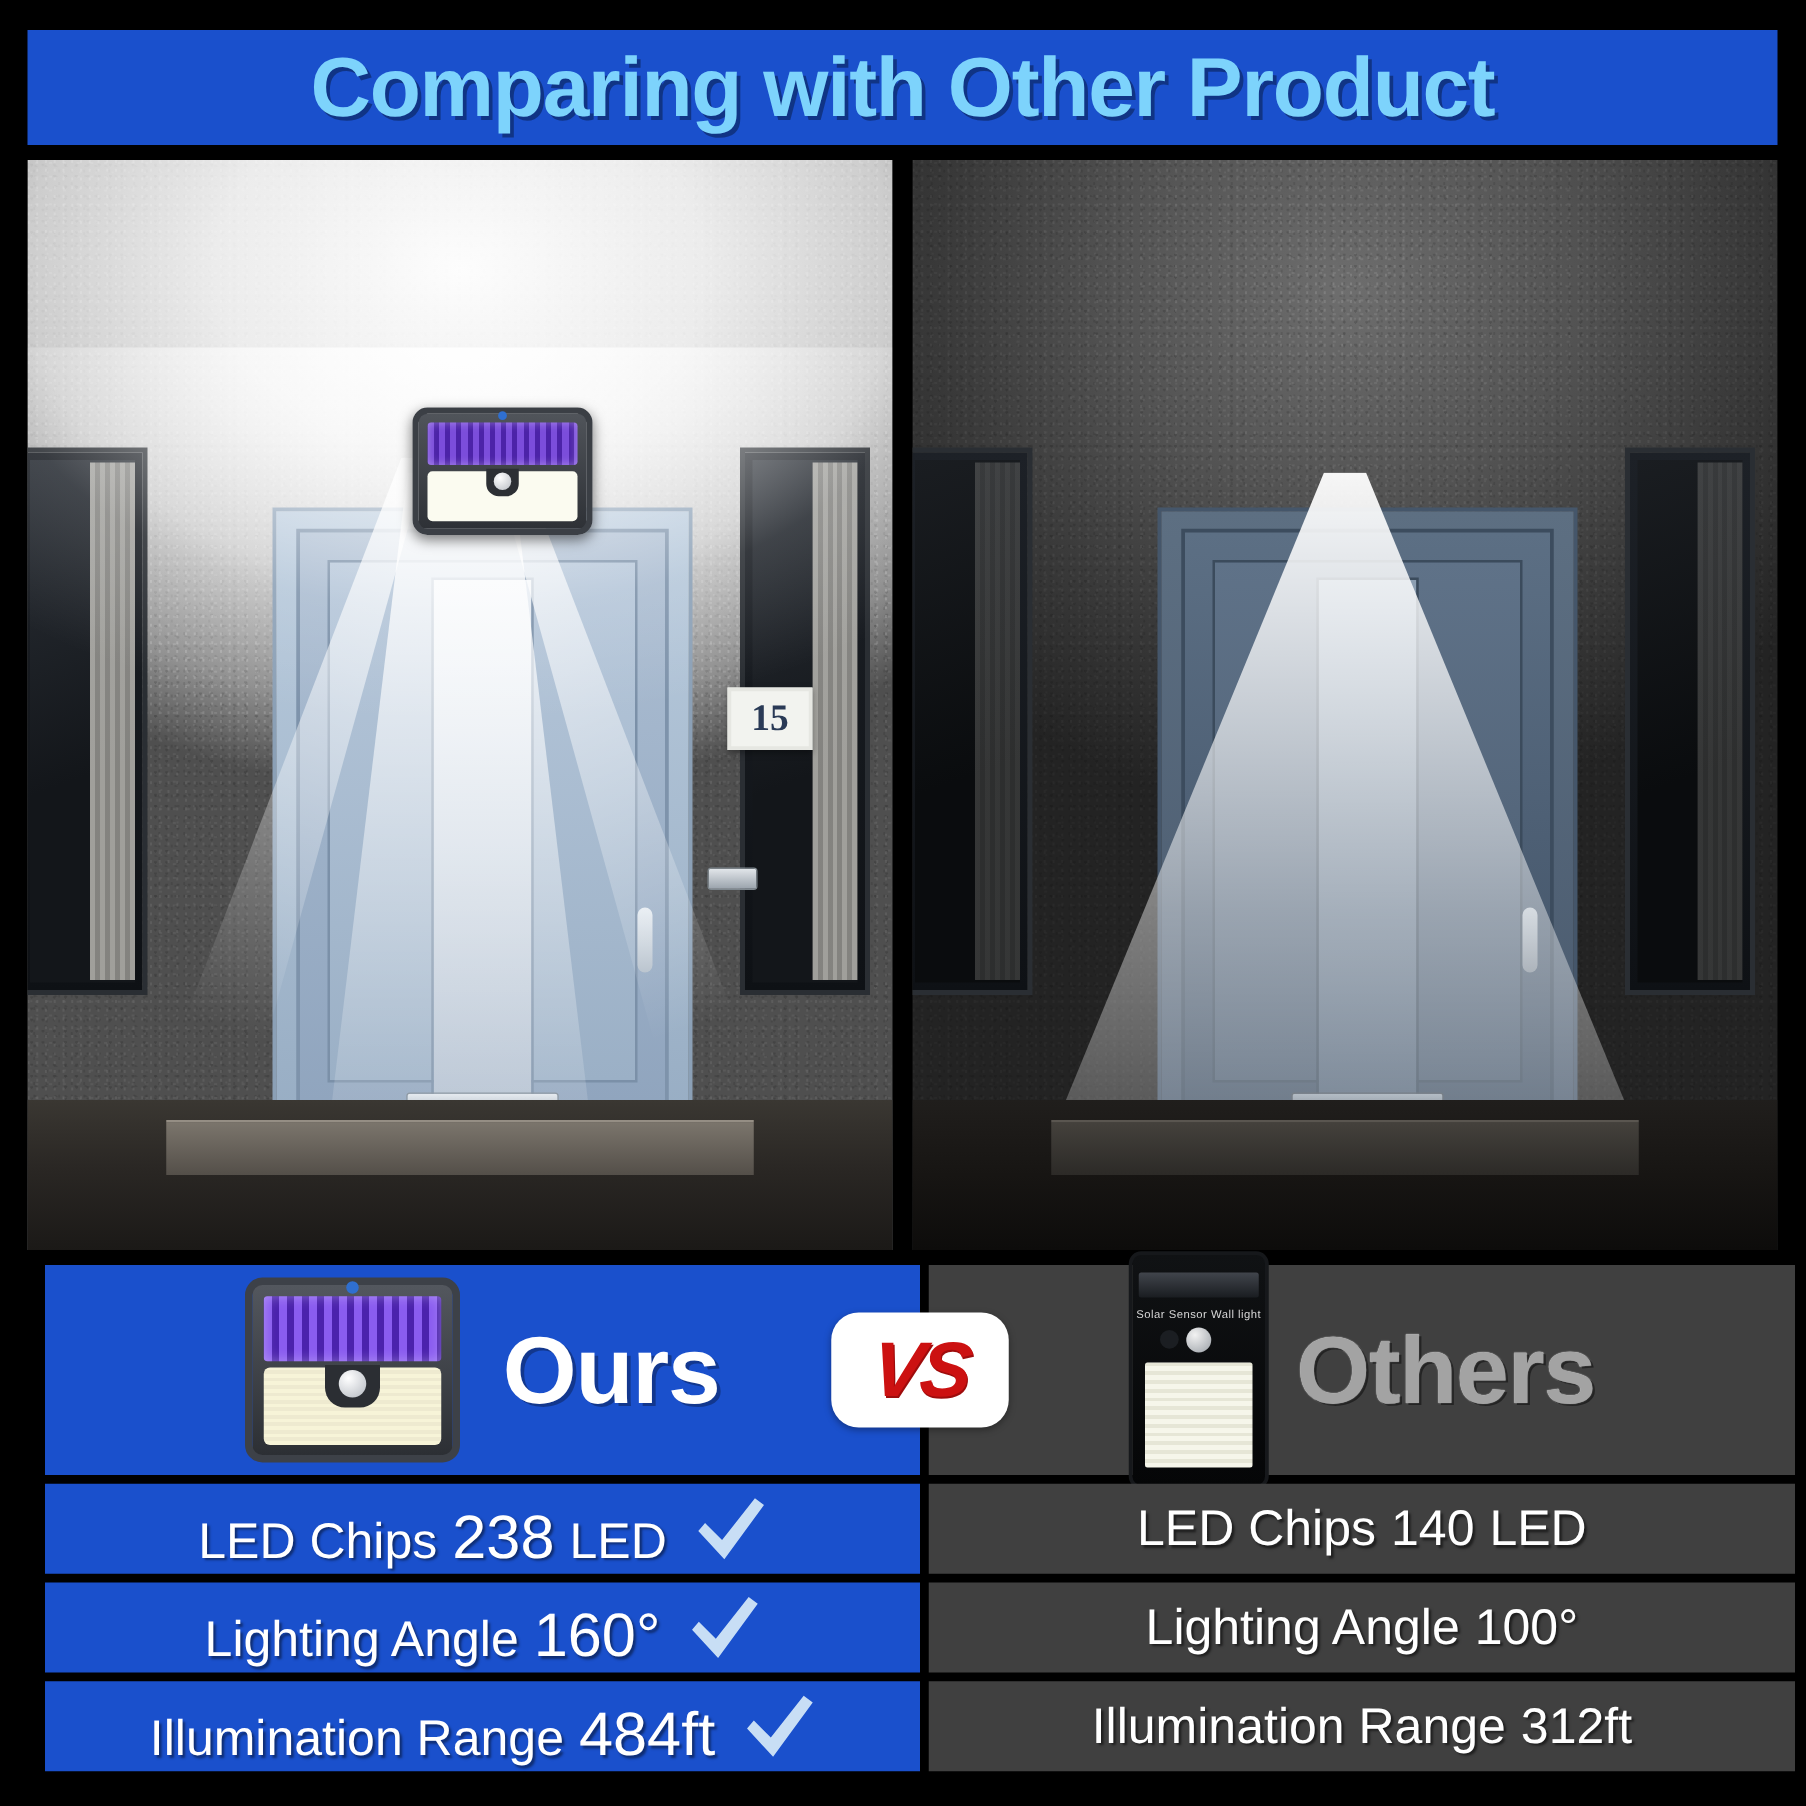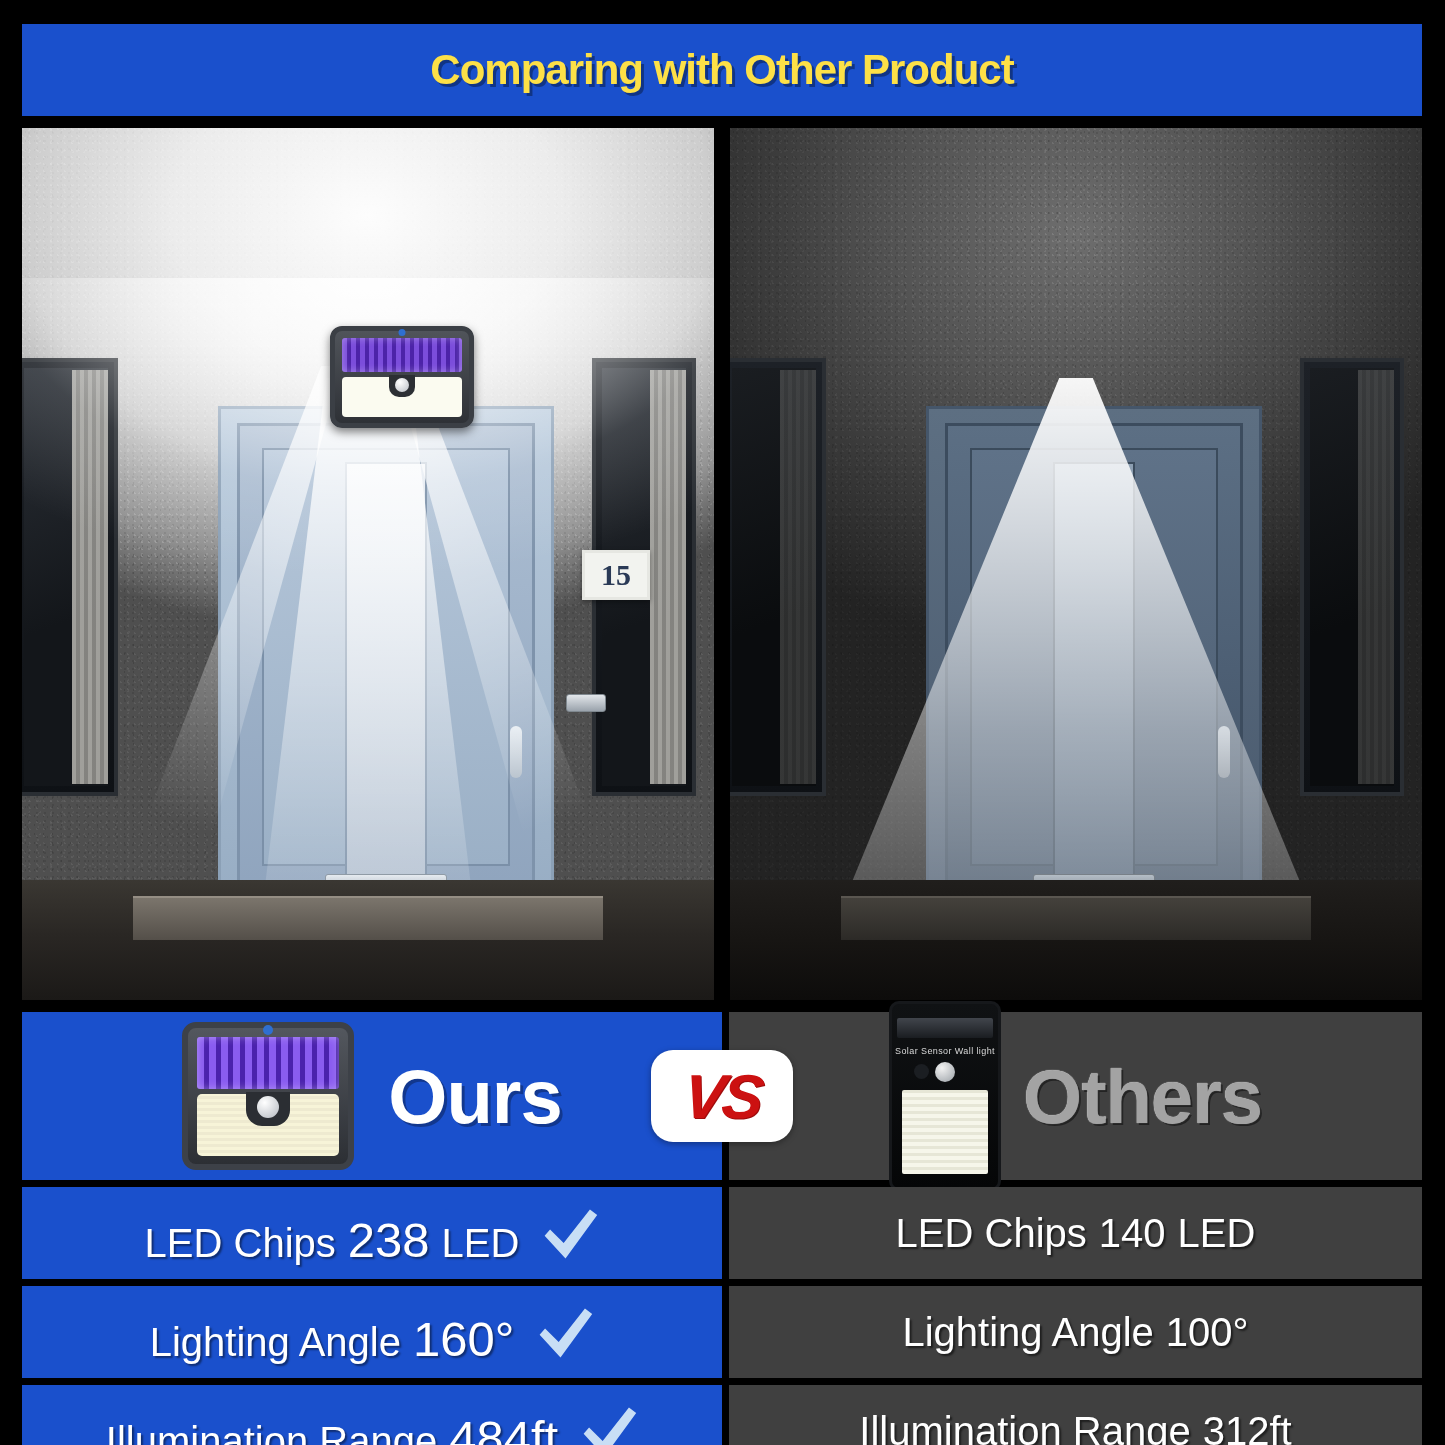--- a/index.html
+++ b/index.html
@@ -6,21 +6,21 @@
   body{width:1445px;height:1445px;font-family:"Liberation Sans",sans-serif;overflow:hidden;}
 
   #page{position:relative;width:1445px;height:1445px;background:#000;}
 
   
   .header-banner{
     position:absolute;left:22px;top:24px;width:1400px;height:92px;
     background:#1a50cc;display:flex;align-items:center;justify-content:center;
   }
   .header-title{
-    font-size:42px;font-weight:bold;color:#fde047;letter-spacing:-1px;
+    font-size:67px;font-weight:bold;color:#7dd3fc;letter-spacing:-1px;
     font-family:"Liberation Sans",sans-serif;
     text-shadow:3px 3px 0 rgba(0,0,0,.35);
     white-space:nowrap;
   }
 
   
   .photo-strip{position:absolute;left:22px;top:128px;width:1400px;height:872px;display:flex;background:#000;}
   .photo{position:relative;overflow:hidden;}
   .photo.left{width:692px;height:872px;}
   .photo.right{width:692px;height:872px;margin-left:16px;}
@@ -133,29 +133,29 @@
     box-shadow:0 2px 5px rgba(0,0,0,.35);}
   .number-plate .num{font-family:"Liberation Serif",serif;font-size:30px;font-weight:bold;color:#2a3a56;line-height:1;}
   .number-plate.left{left:560px;top:422px;}
 
   
   .wall-fixture{position:absolute;width:38px;height:16px;border-radius:3px;
     background:linear-gradient(#e2e6ea,#9aa3ac);border:1px solid #7f888f;}
   .wall-fixture.left{left:544px;top:566px;}
 
   
-  .table{position:absolute;left:22px;top:1012px;width:1400px;height:410px;}
+  .table{position:absolute;left:36px;top:1012px;width:1400px;height:410px;}
   .row{position:relative;display:flex;width:100%;}
   .row + .row{margin-top:7px;}
   .cell{position:relative;display:flex;align-items:center;justify-content:center;}
   .cell.ours{width:700px;background:#1a50cc;}
   .cell.others{width:693px;background:#404040;margin-left:7px;}
 
   .row-product{height:168px;}
-  .row-spec{height:92px;}
+  .row-spec{height:72px;}
 
   .spec-text{
     color:#ffffff;font-size:40px;font-weight:normal;white-space:nowrap;
     font-family:"Liberation Sans",sans-serif;text-shadow:2px 2px 2px rgba(0,0,0,.45);
     display:flex;align-items:baseline;gap:12px;
   }
   .spec-text .big{font-size:49px;font-weight:normal;}
   .cell.others .spec-text{text-shadow:2px 2px 2px rgba(0,0,0,.55);}
 
   .check{width:58px;height:58px;flex:0 0 auto;margin-left:10px;position:relative;top:6px;}

